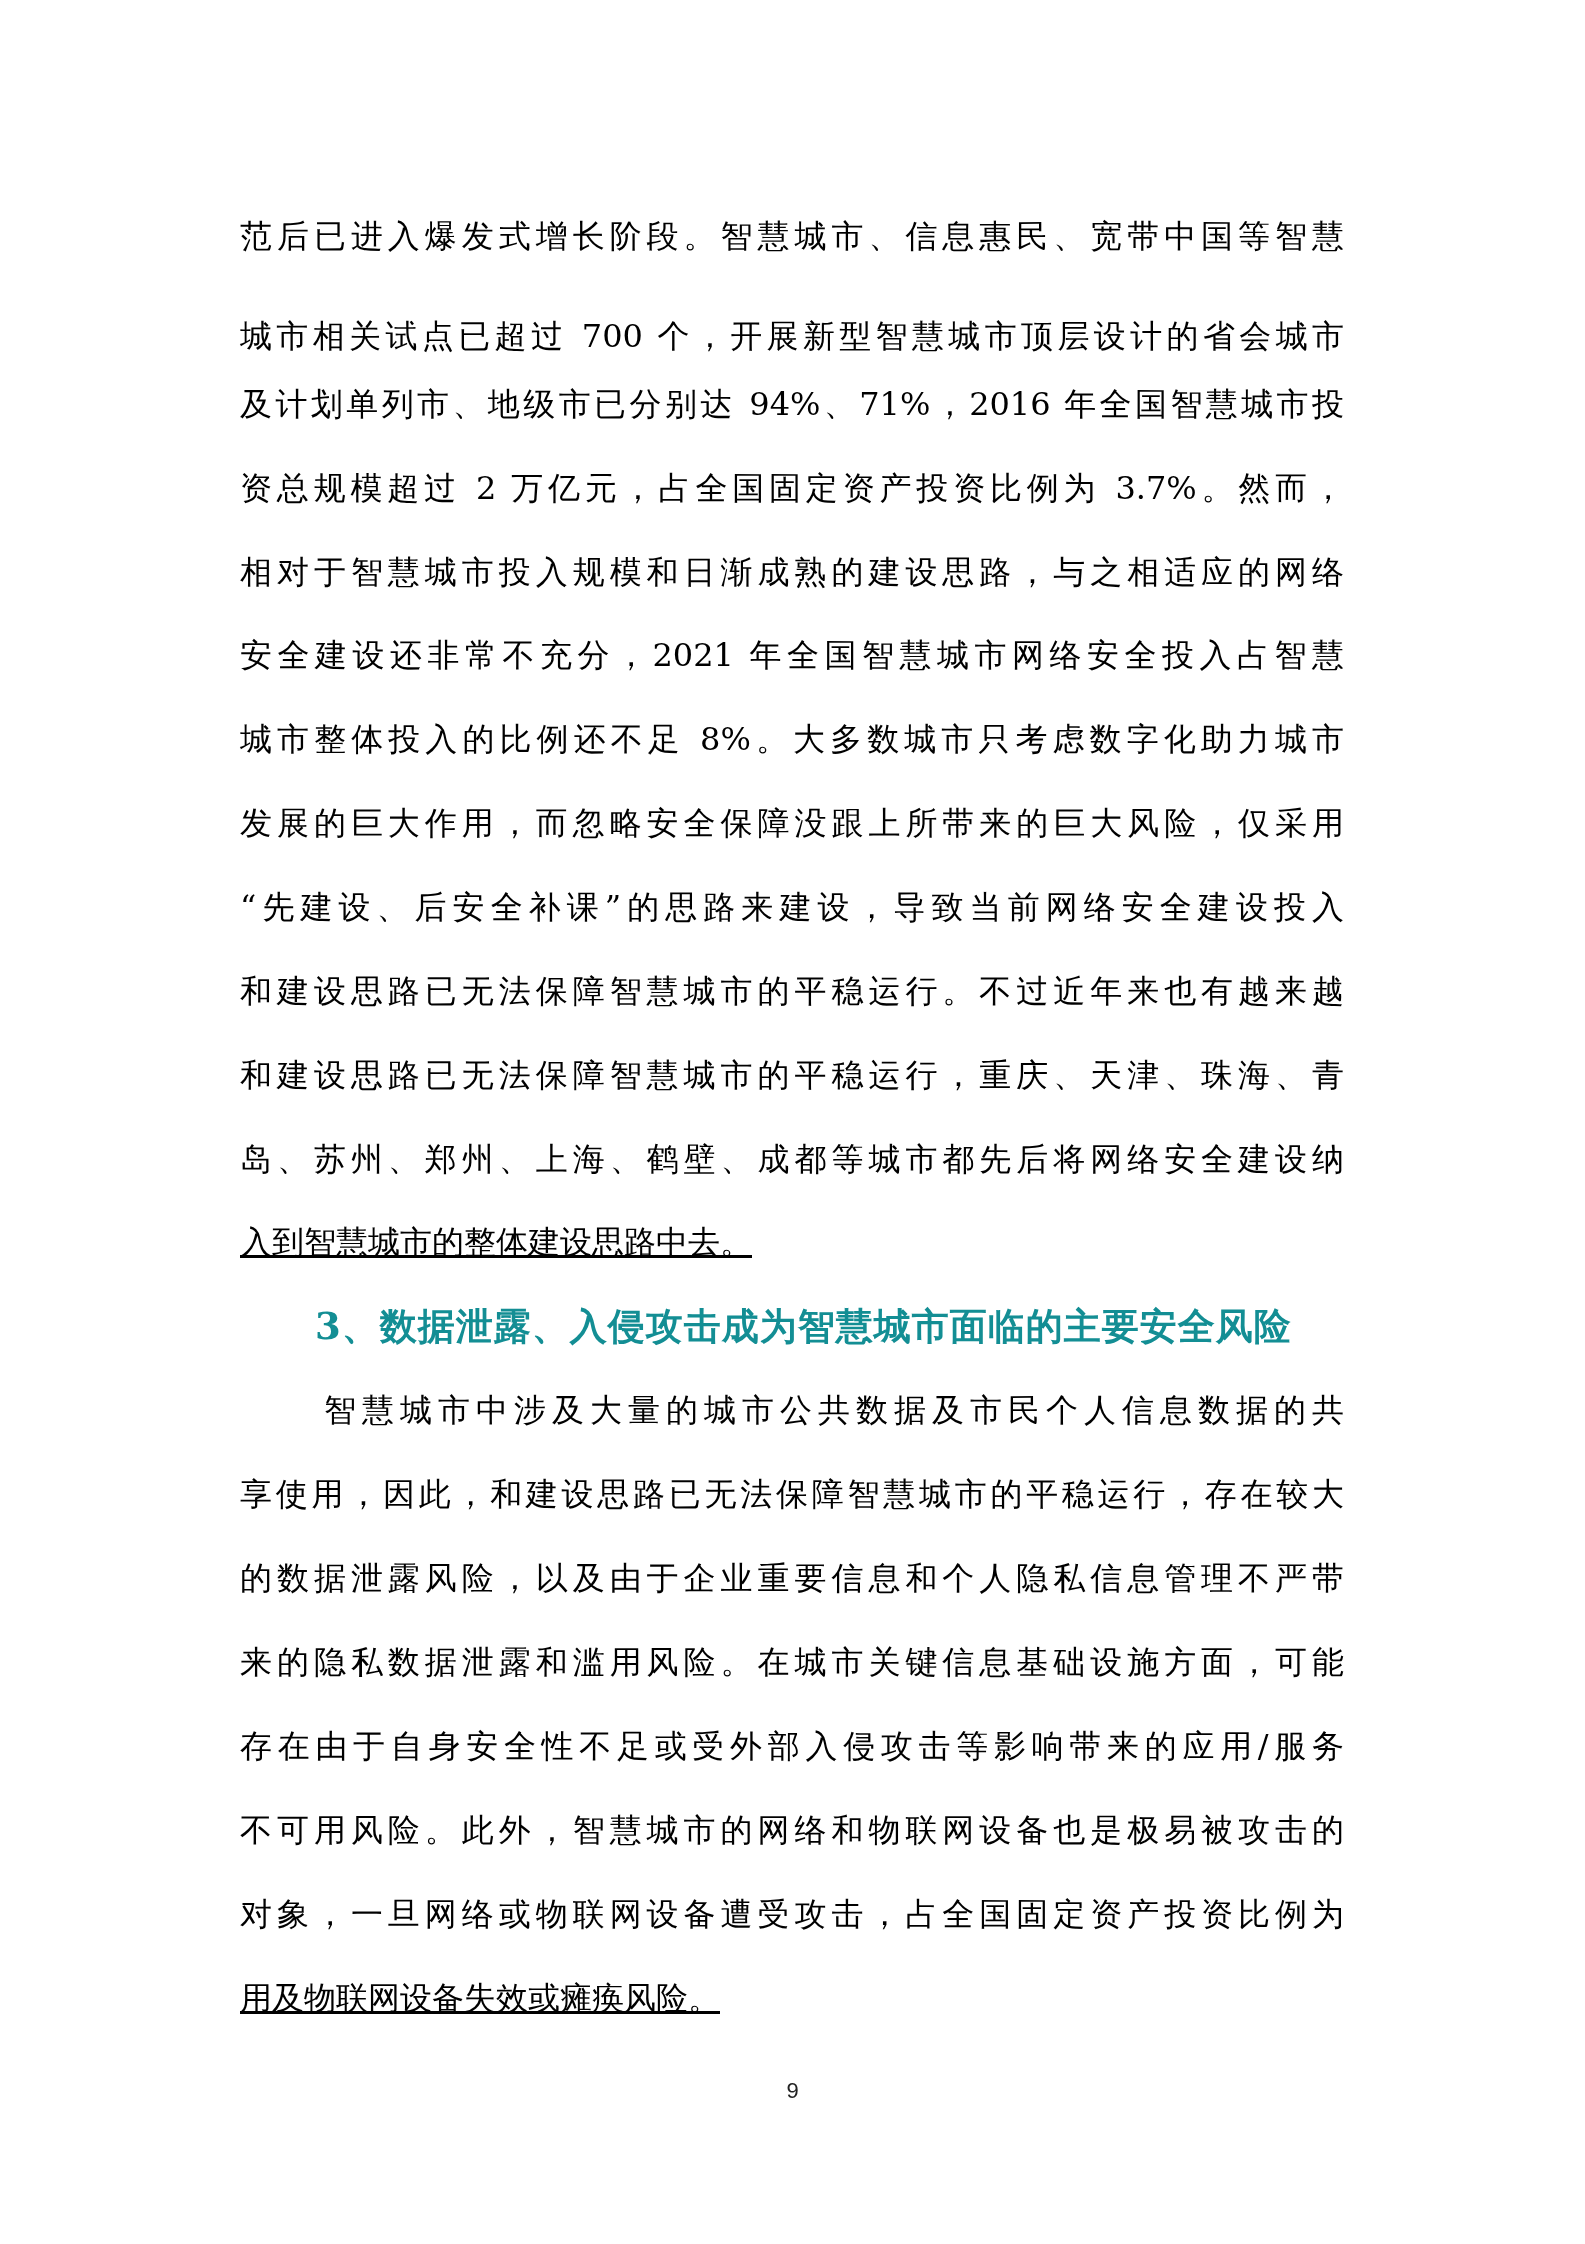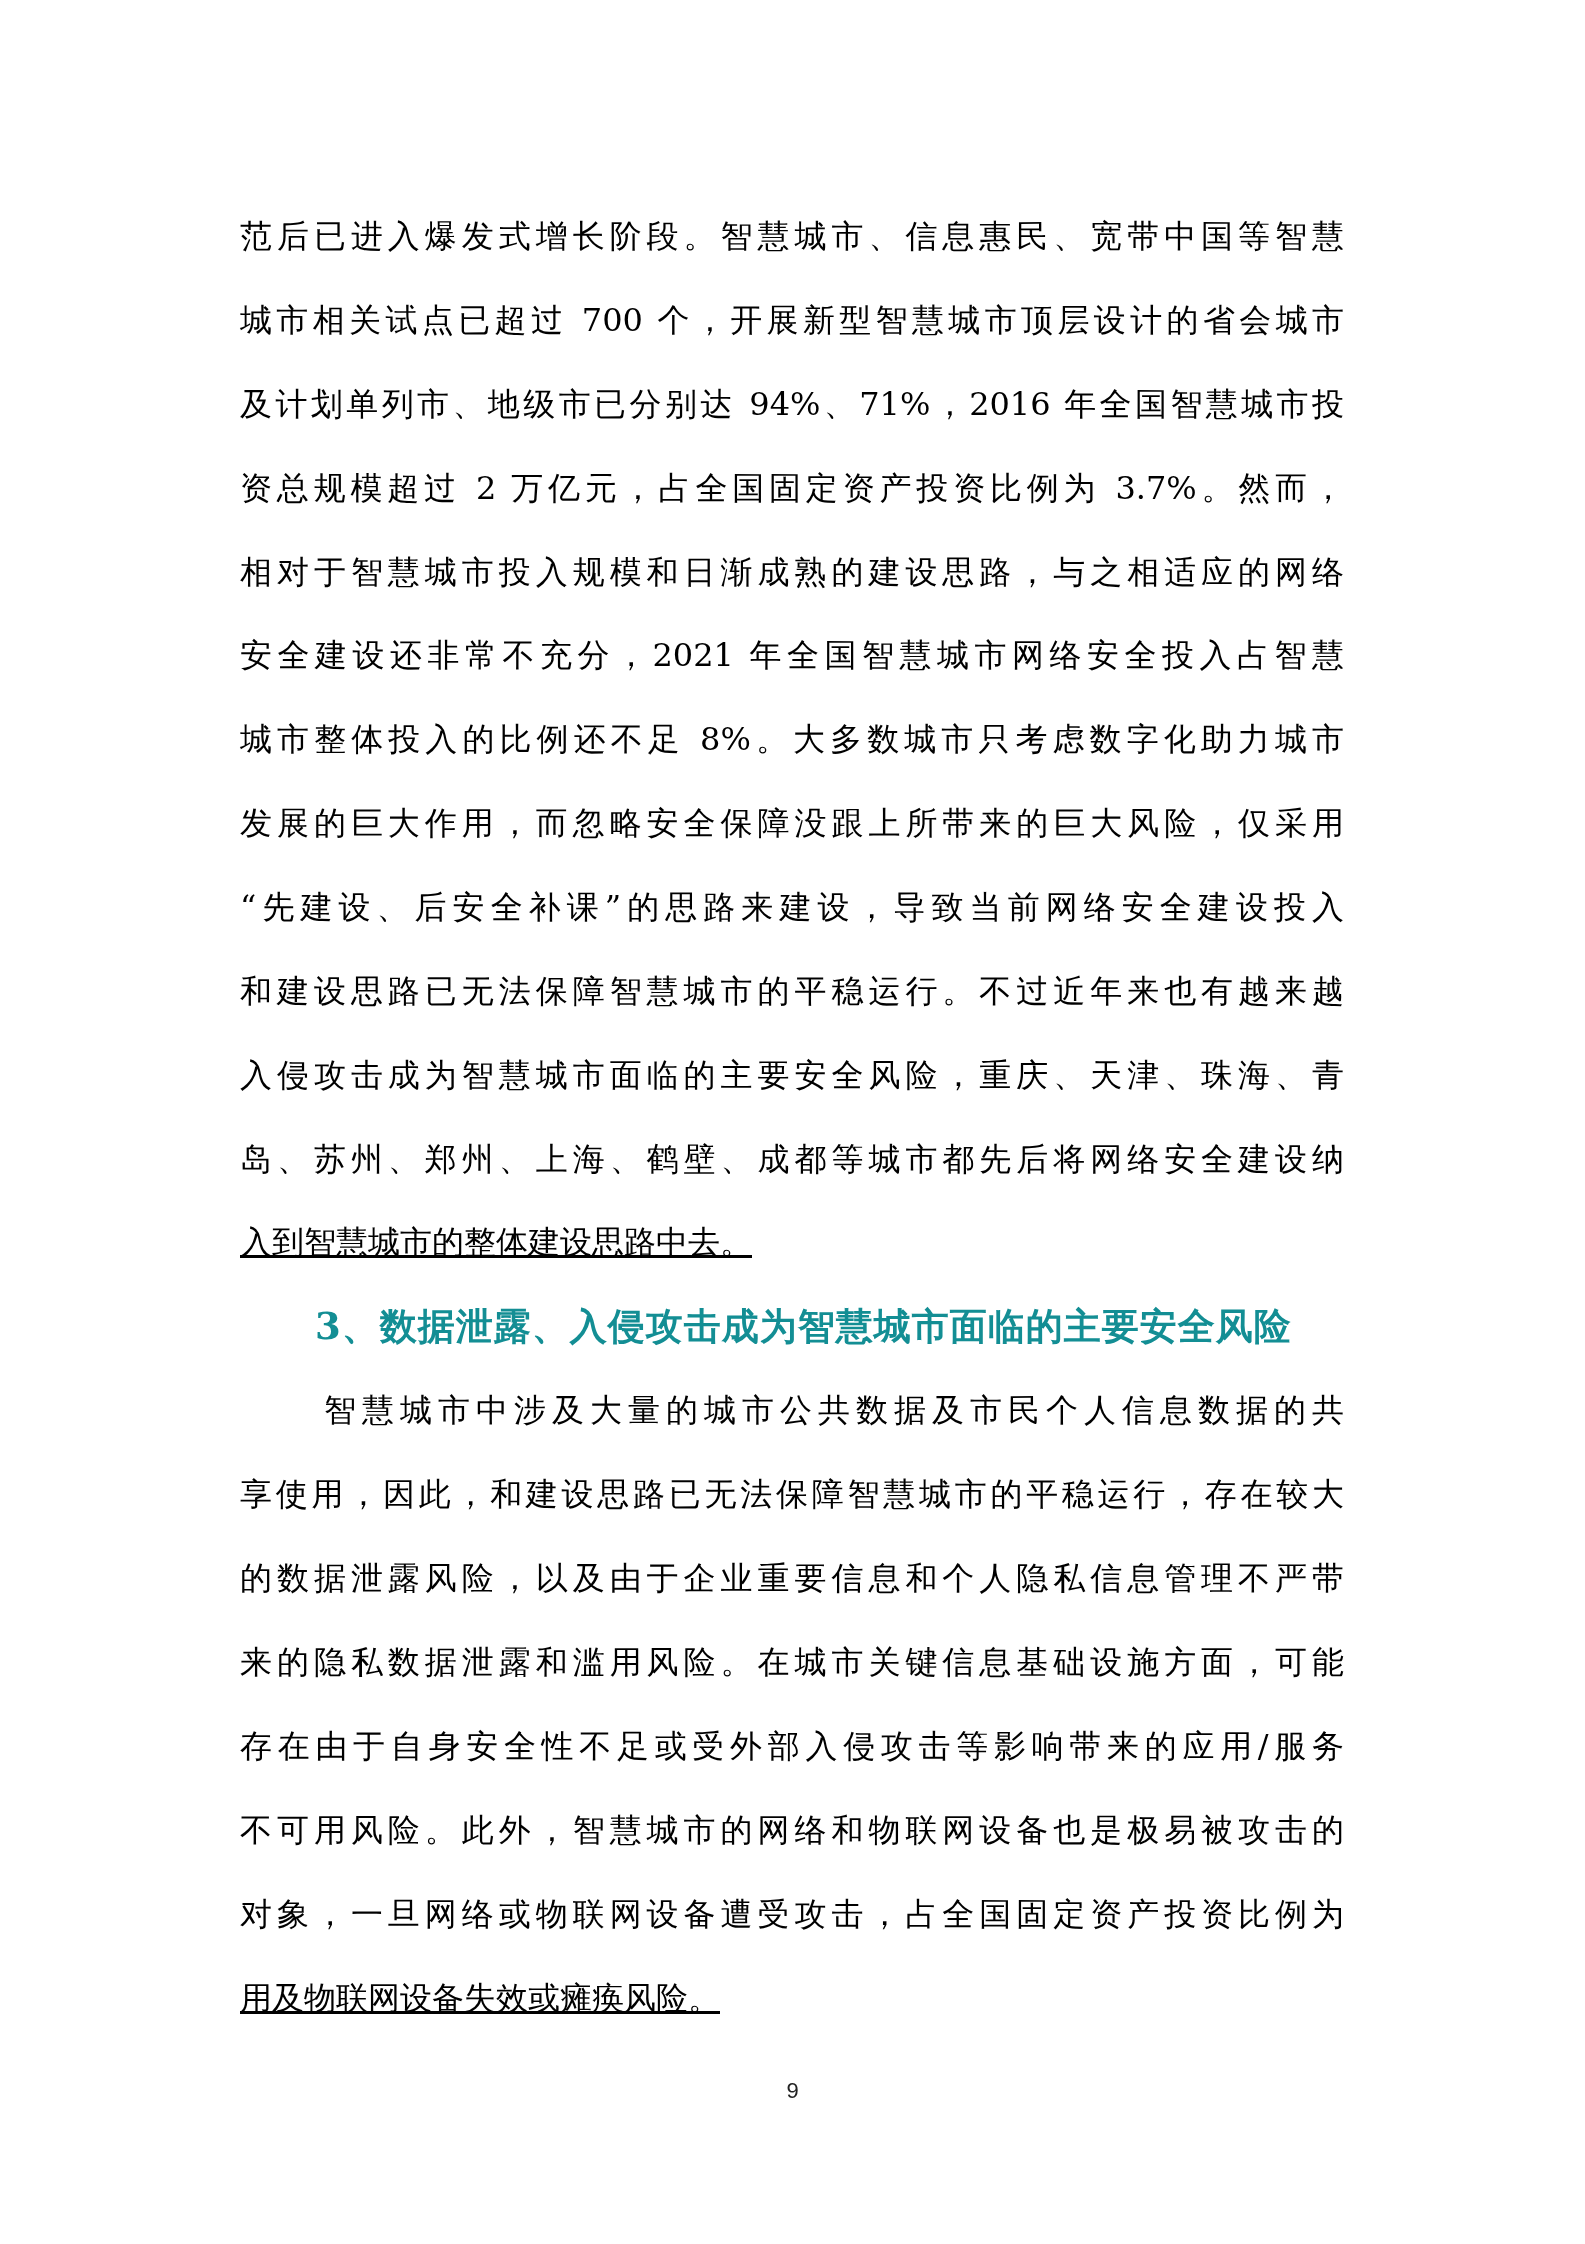--- a/index.html
+++ b/index.html
@@ -13,30 +13,30 @@
   .heading { position: absolute; left: 75px; font-size: 37px; font-weight: bold;
              color: #138e94; line-height: 60px; white-space: nowrap; letter-spacing: 1px; }
   .pagenum { position: absolute; left: 0; width: 1585px; top: 2078px; text-align: center;
              font-family: "Liberation Sans", sans-serif; font-size: 22px; color: #222; }
 </style>
 </head>
 <body>
 
 <div class="page">
   <div class="line" style="top:206px">范后已进入爆发式增长阶段。智慧城市、信息惠民、宽带中国等智慧</div>
-  <div class="line" style="top:290px">城市相关试点已超过 700 个，开展新型智慧城市顶层设计的省会城市</div>
+  <div class="line" style="top:306px">城市相关试点已超过 700 个，开展新型智慧城市顶层设计的省会城市</div>
   <div class="line" style="top:374px">及计划单列市、地级市已分别达 94%、71%，2016 年全国智慧城市投</div>
   <div class="line" style="top:458px">资总规模超过 2 万亿元，占全国固定资产投资比例为 3.7%。然而，</div>
   <div class="line" style="top:542px">相对于智慧城市投入规模和日渐成熟的建设思路，与之相适应的网络</div>
   <div class="line" style="top:625px">安全建设还非常不充分，2021 年全国智慧城市网络安全投入占智慧</div>
   <div class="line" style="top:709px">城市整体投入的比例还不足 8%。大多数城市只考虑数字化助力城市</div>
   <div class="line" style="top:793px">发展的巨大作用，而忽略安全保障没跟上所带来的巨大风险，仅采用</div>
   <div class="line" style="top:877px">“先建设、后安全补课”的思路来建设，导致当前网络安全建设投入</div>
   <div class="line" style="top:961px">和建设思路已无法保障智慧城市的平稳运行。不过近年来也有越来越</div>
-  <div class="line" style="top:1045px">入侵攻击成为智慧城市面临的主要安全风险，重庆、天津、珠海、青</div>
+  <div class="line" style="top:1045px">和建设思路已无法保障智慧城市的平稳运行，重庆、天津、珠海、青</div>
   <div class="line" style="top:1129px">岛、苏州、郑州、上海、鹤壁、成都等城市都先后将网络安全建设纳</div>
   <div class="line last" style="top:1212px">入到智慧城市的整体建设思路中去。</div>
 
   <div class="heading" style="top:1296px">3、数据泄露、入侵攻击成为智慧城市面临的主要安全风险</div>
 
   <div class="line indent" style="top:1380px">智慧城市中涉及大量的城市公共数据及市民个人信息数据的共</div>
   <div class="line" style="top:1464px">享使用，因此，和建设思路已无法保障智慧城市的平稳运行，存在较大</div>
   <div class="line" style="top:1548px">的数据泄露风险，以及由于企业重要信息和个人隐私信息管理不严带</div>
   <div class="line" style="top:1632px">来的隐私数据泄露和滥用风险。在城市关键信息基础设施方面，可能</div>
   <div class="line" style="top:1716px">存在由于自身安全性不足或受外部入侵攻击等影响带来的应用/服务</div>

